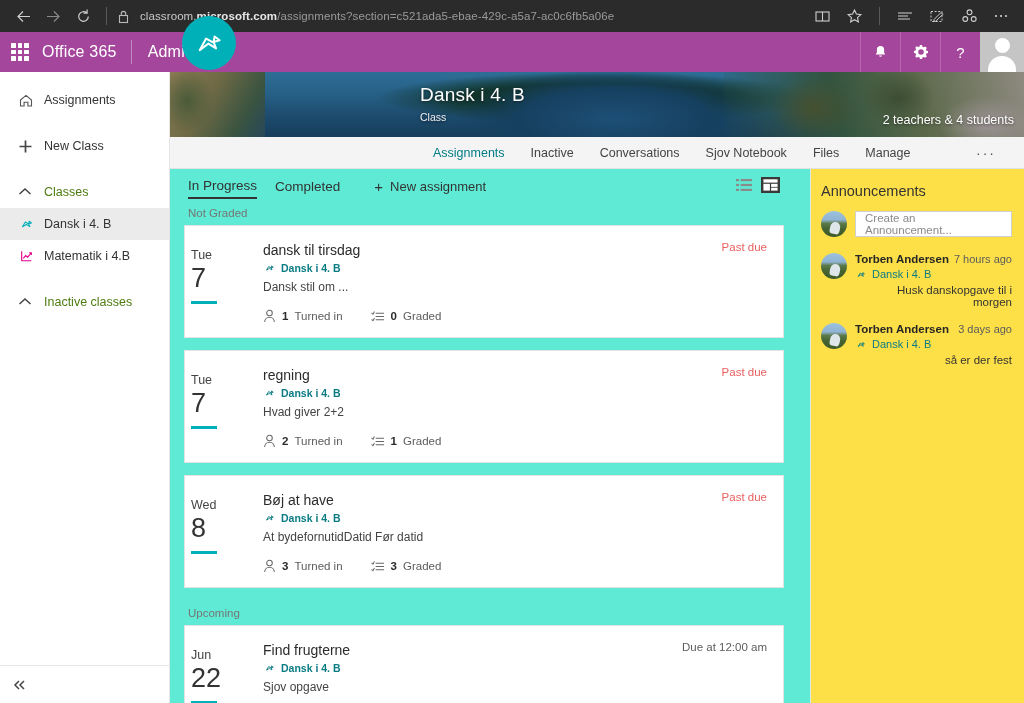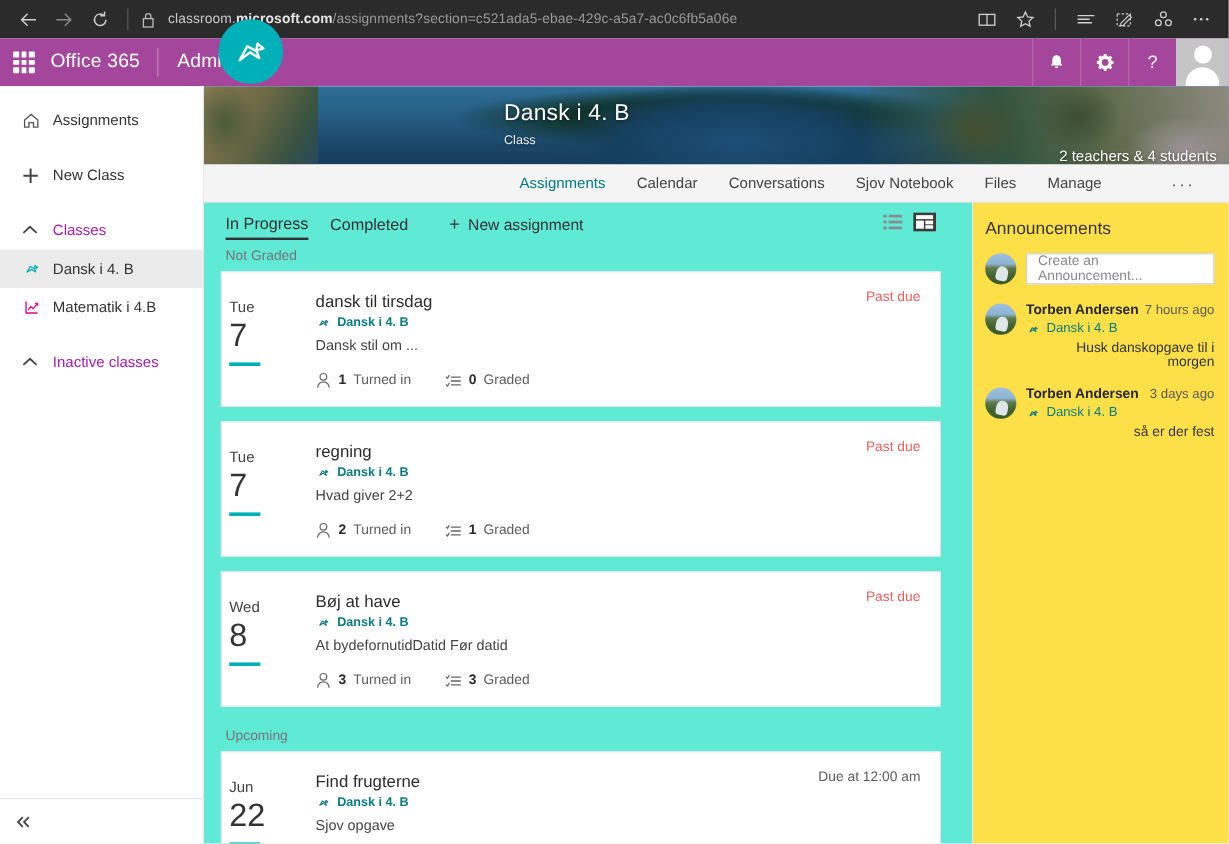--- a/index.html
+++ b/index.html
@@ -81,21 +81,21 @@
   
   .leftnav {
     width: 170px; background: #fff; border-right: 1px solid #e6e6e6;
     display: flex; flex-direction: column; flex-shrink: 0;
   }
   .nav-list { padding-top: 12px; flex: 1; }
   .nav-item {
     height: 32px; display: flex; align-items: center; padding-left: 18px;
     font-size: 12.5px; color: #333; cursor: default;
   }
-  .nav-item.section { color: #a21caf; font-weight: 400; }
+  .nav-item.section { color: #4d7c0f; font-weight: 400; }
   .nav-item.selected { background: #ebebeb; }
   .nav-ico {
     width: 26px; display: flex; align-items: center; justify-content: flex-start;
     flex-shrink: 0;
   }
   .nav-label { white-space: nowrap; }
   .nav-gap { height: 14px; }
   .collapse-bar {
     height: 38px; border-top: 1px solid #e6e6e6; display: flex;
     align-items: center; padding-left: 12px; color: #444; font-size: 13px;
@@ -132,21 +132,21 @@
   .class-title-wrap { position: absolute; left: 250px; top: 12px; z-index: 4; }
   .class-title {
     font-size: 19px; color: #fff; font-weight: 400; letter-spacing: .2px;
     text-shadow: 0 1px 3px rgba(0,0,0,.45);
   }
   .class-sub {
     font-size: 10.5px; color: #efefef; margin-top: 5px;
     text-shadow: 0 1px 3px rgba(0,0,0,.5);
   }
   .class-members {
-    position: absolute; right: 10px; bottom: 0; z-index: 4;
+    position: absolute; right: 10px; bottom: 10px; z-index: 4;
     font-size: 12.5px; color: #fff; text-shadow: 0 1px 3px rgba(0,0,0,.5);
   }
 
   .class-avatar {
     position: absolute; left: 182px; top: 16px; width: 54px; height: 54px;
     border-radius: 50%; background: #00b0b9; z-index: 6;
     display: flex; align-items: center; justify-content: center;
   }
 
   
@@ -448,21 +448,21 @@
       <div class="class-members">2 teachers &amp; 4 students</div>
     </div>
     <div class="class-avatar">
       <svg width="34" height="32" viewBox="0 0 20 20">
           <path d="M4.2 14.5 8.2 7.2l4.6 2.5.7-3.8 3.1 2.4-3.7 1.1 1.5 4-4.8-3z" stroke="#fff" stroke-width="1.25" fill="none" stroke-linejoin="round"></path>
         </svg>
     </div>
 
     <div class="tabs-row">
       <div class="tab active">Assignments</div>
-      <div class="tab">Calendar</div>
+      <div class="tab">Inactive</div>
       <div class="tab">Conversations</div>
       <div class="tab">Sjov Notebook</div>
       <div class="tab">Files</div>
       <div class="tab">Manage</div>
       <div class="tabs-more">···</div>
     </div>
 
     <div class="body-split">
 
       <div class="main-col">

